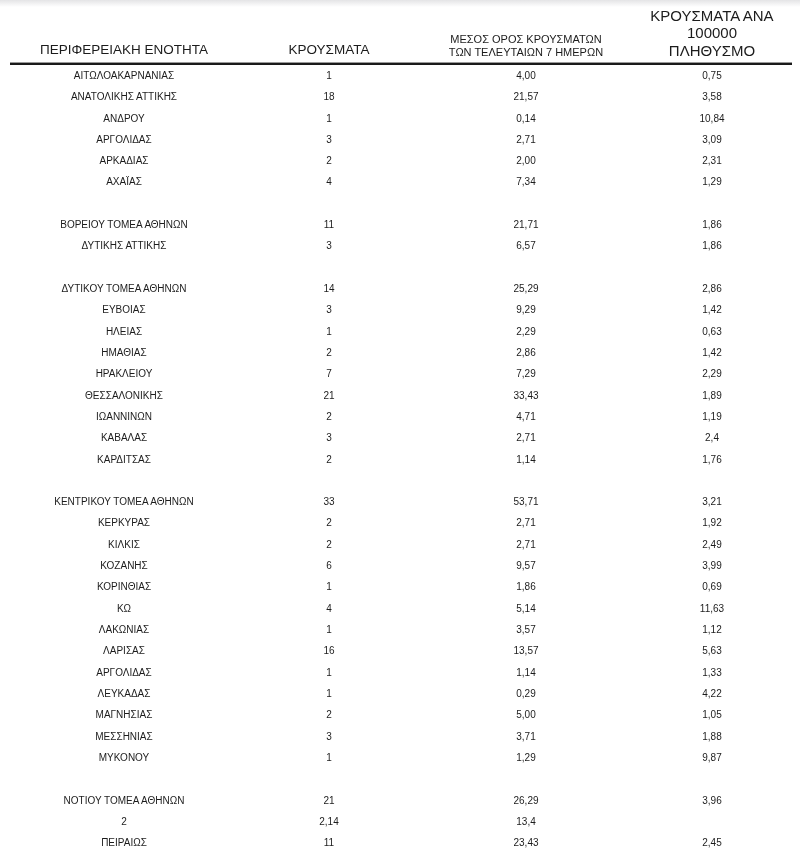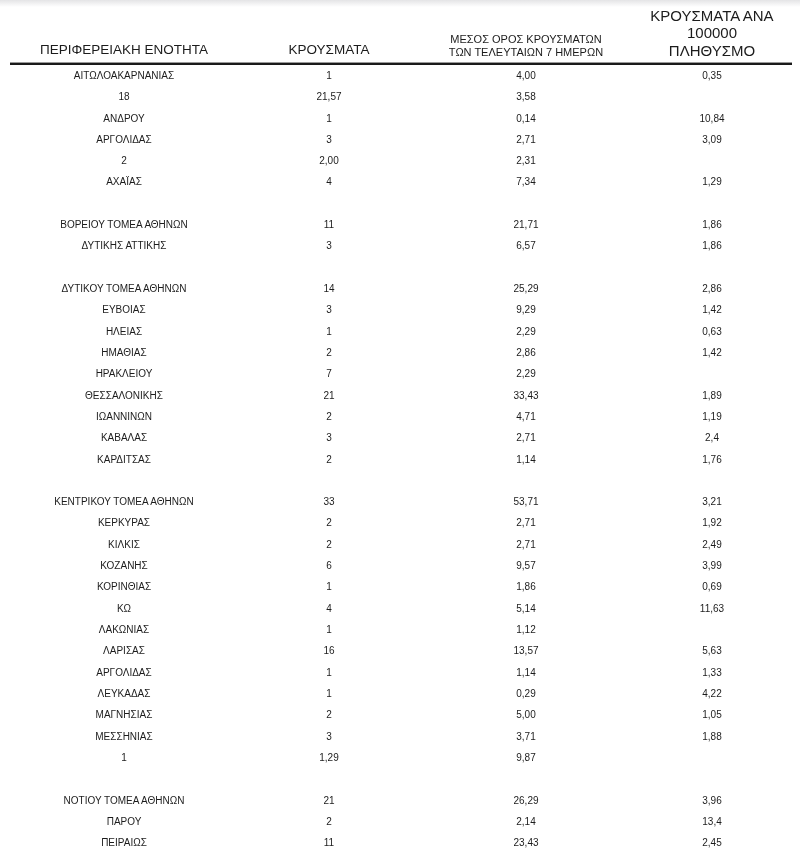--- a/index.html
+++ b/index.html
@@ -71,40 +71,42 @@
       </div>
     </div>
 
     <div class="header-sep"></div>
 
     <div>
         <div class="grid-row body-row">
     <div class="cell">ΑΙΤΩΛΟΑΚΑΡΝΑΝΙΑΣ</div>
     <div class="cell">1</div>
     <div class="cell">4,00</div>
-    <div class="cell">0,35</div>
-  </div>
-        <div class="grid-row body-row">
+    <div class="cell">0,75</div>
+  </div>
+        <div class="grid-row body-row">
+    <div class="cell">ΑΝΑΤΟΛΙΚΗΣ ΑΤΤΙΚΗΣ</div>
     <div class="cell">18</div>
     <div class="cell">21,57</div>
     <div class="cell">3,58</div>
   </div>
         <div class="grid-row body-row">
     <div class="cell">ΑΝΔΡΟΥ</div>
     <div class="cell">1</div>
     <div class="cell">0,14</div>
     <div class="cell">10,84</div>
   </div>
         <div class="grid-row body-row">
     <div class="cell">ΑΡΓΟΛΙΔΑΣ</div>
     <div class="cell">3</div>
     <div class="cell">2,71</div>
     <div class="cell">3,09</div>
   </div>
         <div class="grid-row body-row">
+    <div class="cell">ΑΡΚΑΔΙΑΣ</div>
     <div class="cell">2</div>
     <div class="cell">2,00</div>
     <div class="cell">2,31</div>
   </div>
         <div class="grid-row body-row">
     <div class="cell">ΑΧΑΪΑΣ</div>
     <div class="cell">4</div>
     <div class="cell">7,34</div>
     <div class="cell">1,29</div>
   </div>
@@ -152,20 +154,21 @@
   </div>
         <div class="grid-row body-row">
     <div class="cell">ΗΜΑΘΙΑΣ</div>
     <div class="cell">2</div>
     <div class="cell">2,86</div>
     <div class="cell">1,42</div>
   </div>
         <div class="grid-row body-row">
     <div class="cell">ΗΡΑΚΛΕΙΟΥ</div>
     <div class="cell">7</div>
+    <div class="cell">7,29</div>
     <div class="cell">2,29</div>
   </div>
         <div class="grid-row body-row">
     <div class="cell">ΘΕΣΣΑΛΟΝΙΚΗΣ</div>
     <div class="cell">21</div>
     <div class="cell">33,43</div>
     <div class="cell">1,89</div>
   </div>
         <div class="grid-row body-row">
     <div class="cell">ΙΩΑΝΝΙΝΩΝ</div>
@@ -223,20 +226,21 @@
   </div>
         <div class="grid-row body-row">
     <div class="cell">ΚΩ</div>
     <div class="cell">4</div>
     <div class="cell">5,14</div>
     <div class="cell">11,63</div>
   </div>
         <div class="grid-row body-row">
     <div class="cell">ΛΑΚΩΝΙΑΣ</div>
     <div class="cell">1</div>
+    <div class="cell">3,57</div>
     <div class="cell">1,12</div>
   </div>
         <div class="grid-row body-row">
     <div class="cell">ΛΑΡΙΣΑΣ</div>
     <div class="cell">16</div>
     <div class="cell">13,57</div>
     <div class="cell">5,63</div>
   </div>
         <div class="grid-row body-row">
     <div class="cell">ΑΡΓΟΛΙΔΑΣ</div>
@@ -256,38 +260,38 @@
     <div class="cell">5,00</div>
     <div class="cell">1,05</div>
   </div>
         <div class="grid-row body-row">
     <div class="cell">ΜΕΣΣΗΝΙΑΣ</div>
     <div class="cell">3</div>
     <div class="cell">3,71</div>
     <div class="cell">1,88</div>
   </div>
         <div class="grid-row body-row">
+    <div class="cell">ΜΥΚΟΝΟΥ</div>
     <div class="cell">1</div>
     <div class="cell">1,29</div>
     <div class="cell">9,87</div>
   </div>
         <div class="grid-row body-row spacer">
     <div class="cell"></div>
     <div class="cell"></div>
     <div class="cell"></div>
     <div class="cell"></div>
   </div>
         <div class="grid-row body-row">
     <div class="cell">ΝΟΤΙΟΥ ΤΟΜΕΑ ΑΘΗΝΩΝ</div>
     <div class="cell">21</div>
     <div class="cell">26,29</div>
     <div class="cell">3,96</div>
   </div>
         <div class="grid-row body-row">
-    <div class="cell">ΠΑΡΟΥ</div>
     <div class="cell">2</div>
     <div class="cell">2,14</div>
     <div class="cell">13,4</div>
   </div>
         <div class="grid-row body-row">
     <div class="cell">ΠΕΙΡΑΙΩΣ</div>
     <div class="cell">11</div>
     <div class="cell">23,43</div>
     <div class="cell">2,45</div>
   </div>

